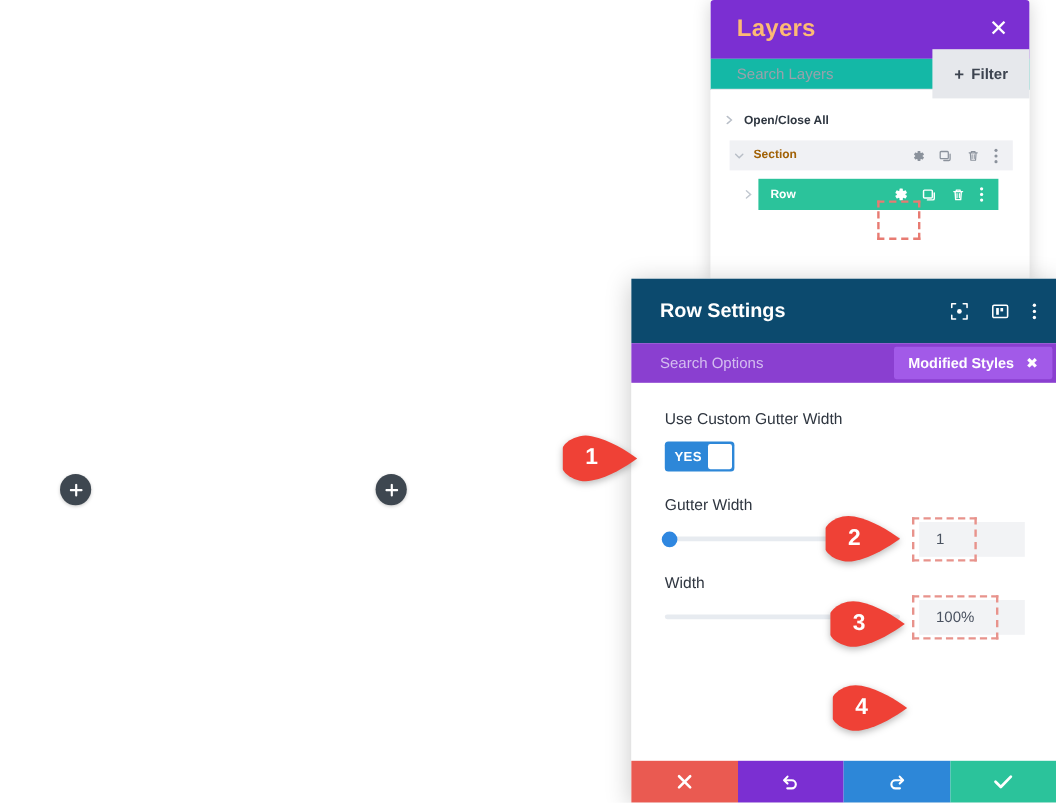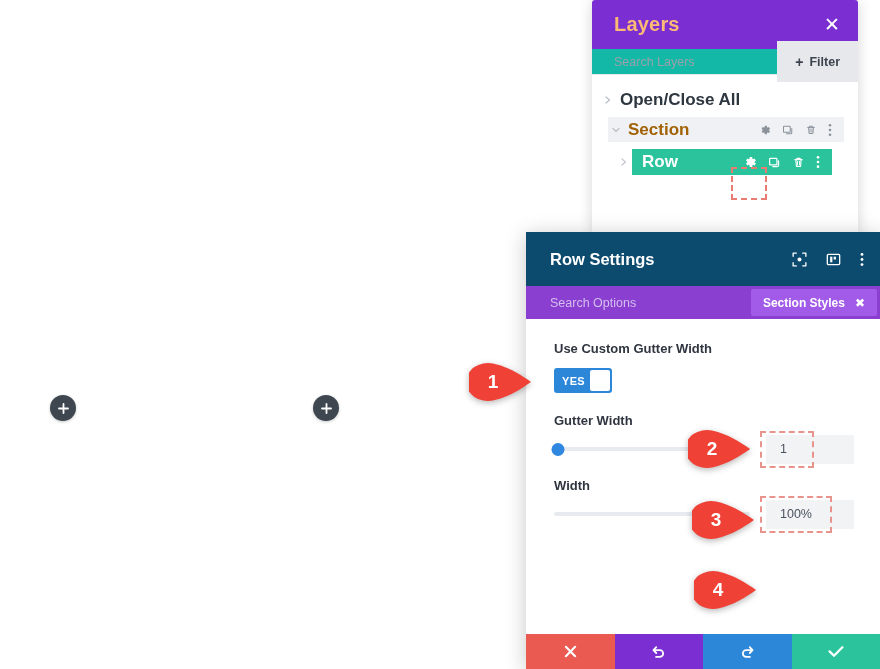--- a/index.html
+++ b/index.html
@@ -108,21 +108,21 @@
     cursor: pointer;
   }
   #filter-button .plus { font-size: 14px; font-weight: bold; }
   #layers-body { padding: 12px 0 0 0; }
 
   .layer-row {
     display: flex;
     align-items: center;
     height: 24px;
     position: relative;
-    font-size: 17px;
+    font-size: 10px;
   }
   .layer-caret {
     width: 16px;
     display: flex;
     align-items: center;
     justify-content: center;
     flex: none;
     color: #b8bec7;
   }
   .layer-label { font-weight: bold; }
@@ -246,21 +246,21 @@
 
   #rs-body {
     padding: 22px 26px 0 28px;
     box-sizing: border-box;
     height: 315px;
     position: relative;
   }
   .field-group { margin-bottom: 20px; }
   .field-label {
     font-size: 13px;
-    font-weight: bold;
+    font-weight: normal;
     color: #2f3640;
     margin-bottom: 12px;
   }
 
   .toggle {
     width: 58px;
     height: 25px;
     background: #2d87d8;
     border-radius: 3px;
     display: flex;
@@ -537,21 +537,21 @@
             <circle cx="2" cy="7.5" r="1.4" fill="#ffffff"></circle>
             <circle cx="2" cy="12.6" r="1.4" fill="#ffffff"></circle>
           </svg>
       </span>
     </span>
   </div>
 
   <div id="rs-subheader">
     <input id="rs-search-input" type="text" placeholder="Search Options" style="">
     <span id="modified-styles">
-      <span>Section Styles</span>
+      <span>Modified Styles</span>
       <span class="ms-x">✖</span>
     </span>
   </div>
 
   <div id="rs-body">
 
     <div class="field-group">
       <div class="field-label">Use Custom Gutter Width</div>
       <div class="toggle">
         <span class="toggle-text">YES</span>

